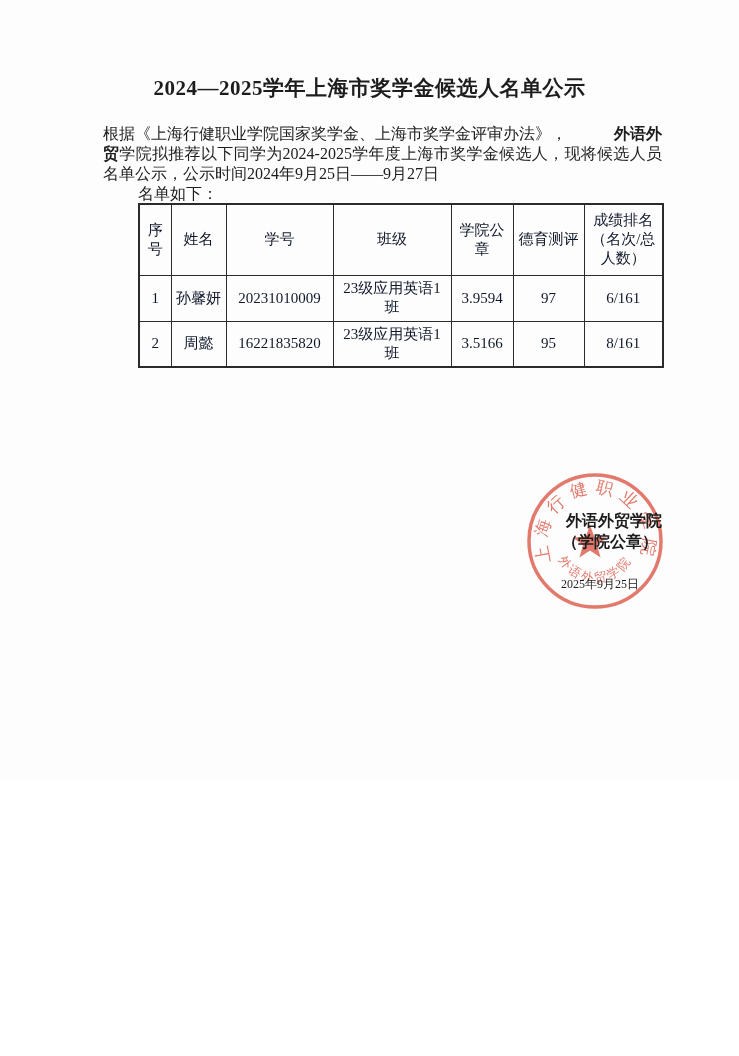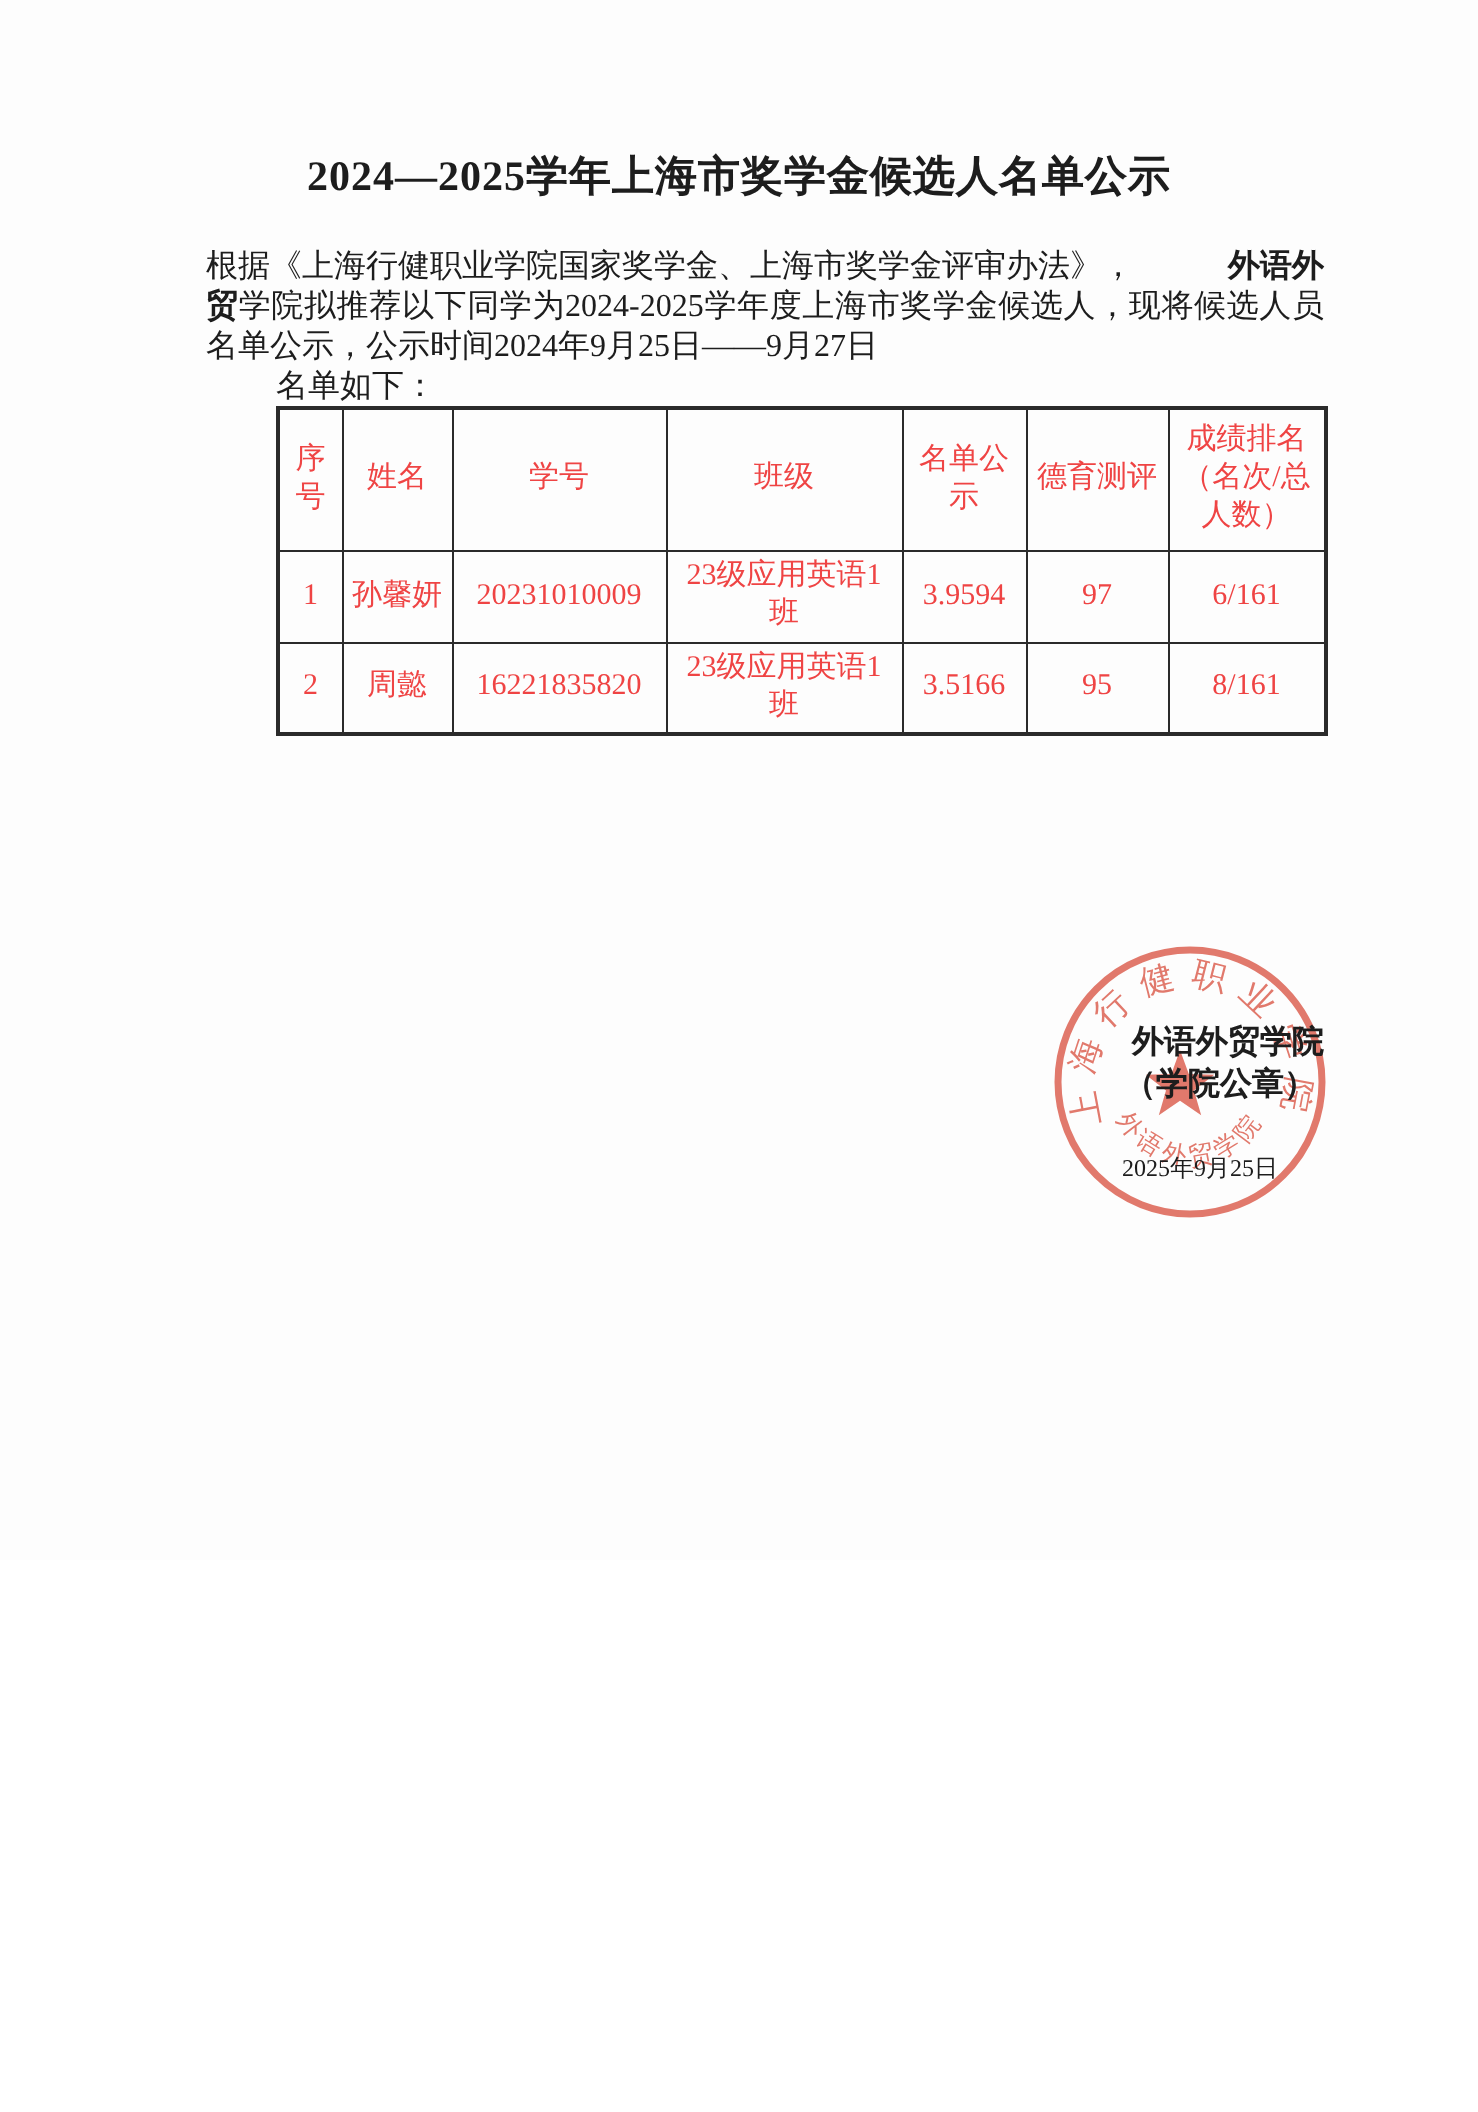--- a/index.html
+++ b/index.html
@@ -21,21 +21,21 @@
     font-size: 16px; line-height: 20px;
   }
   .p1-line1 { display: flex; justify-content: space-between; }
   .bold { font-weight: bold; }
   .p1-line2 { text-align: justify; text-align-last: justify; }
   .p1-line4 { margin-left: 35px; }
 
   .candidates-table {
     position: absolute; left: 138px; top: 203px;
     border-collapse: collapse; table-layout: fixed;
-    width: 524px; font-size: 15px; color: #ef4444;
+    width: 524px; font-size: 15px; color: #0f172a;
     border: 2px solid #2b2b2b;
   }
   .candidates-table th, .candidates-table td {
     border: 1px solid #2b2b2b;
     text-align: center; vertical-align: middle;
     padding: 0 3px; line-height: 19px;
     font-weight: normal;
     overflow: hidden;
   }
   .candidates-table thead tr { height: 71px; }
@@ -96,21 +96,21 @@
         <col class="col-gpa">
         <col class="col-moral">
         <col class="col-rank">
     </colgroup>
     <thead>
       <tr>
         <th>序号</th>
         <th>姓名</th>
         <th>学号</th>
         <th>班级</th>
-        <th>名单公示</th>
+        <th>学院公章</th>
         <th>德育测评</th>
         <th>成绩排名（名次/总人数）</th>
       </tr>
     </thead>
     <tbody>
       <tr>
         <td>1</td>
         <td>孙馨妍</td>
         <td>20231010009</td>
         <td>23级应用英语1班</td>

